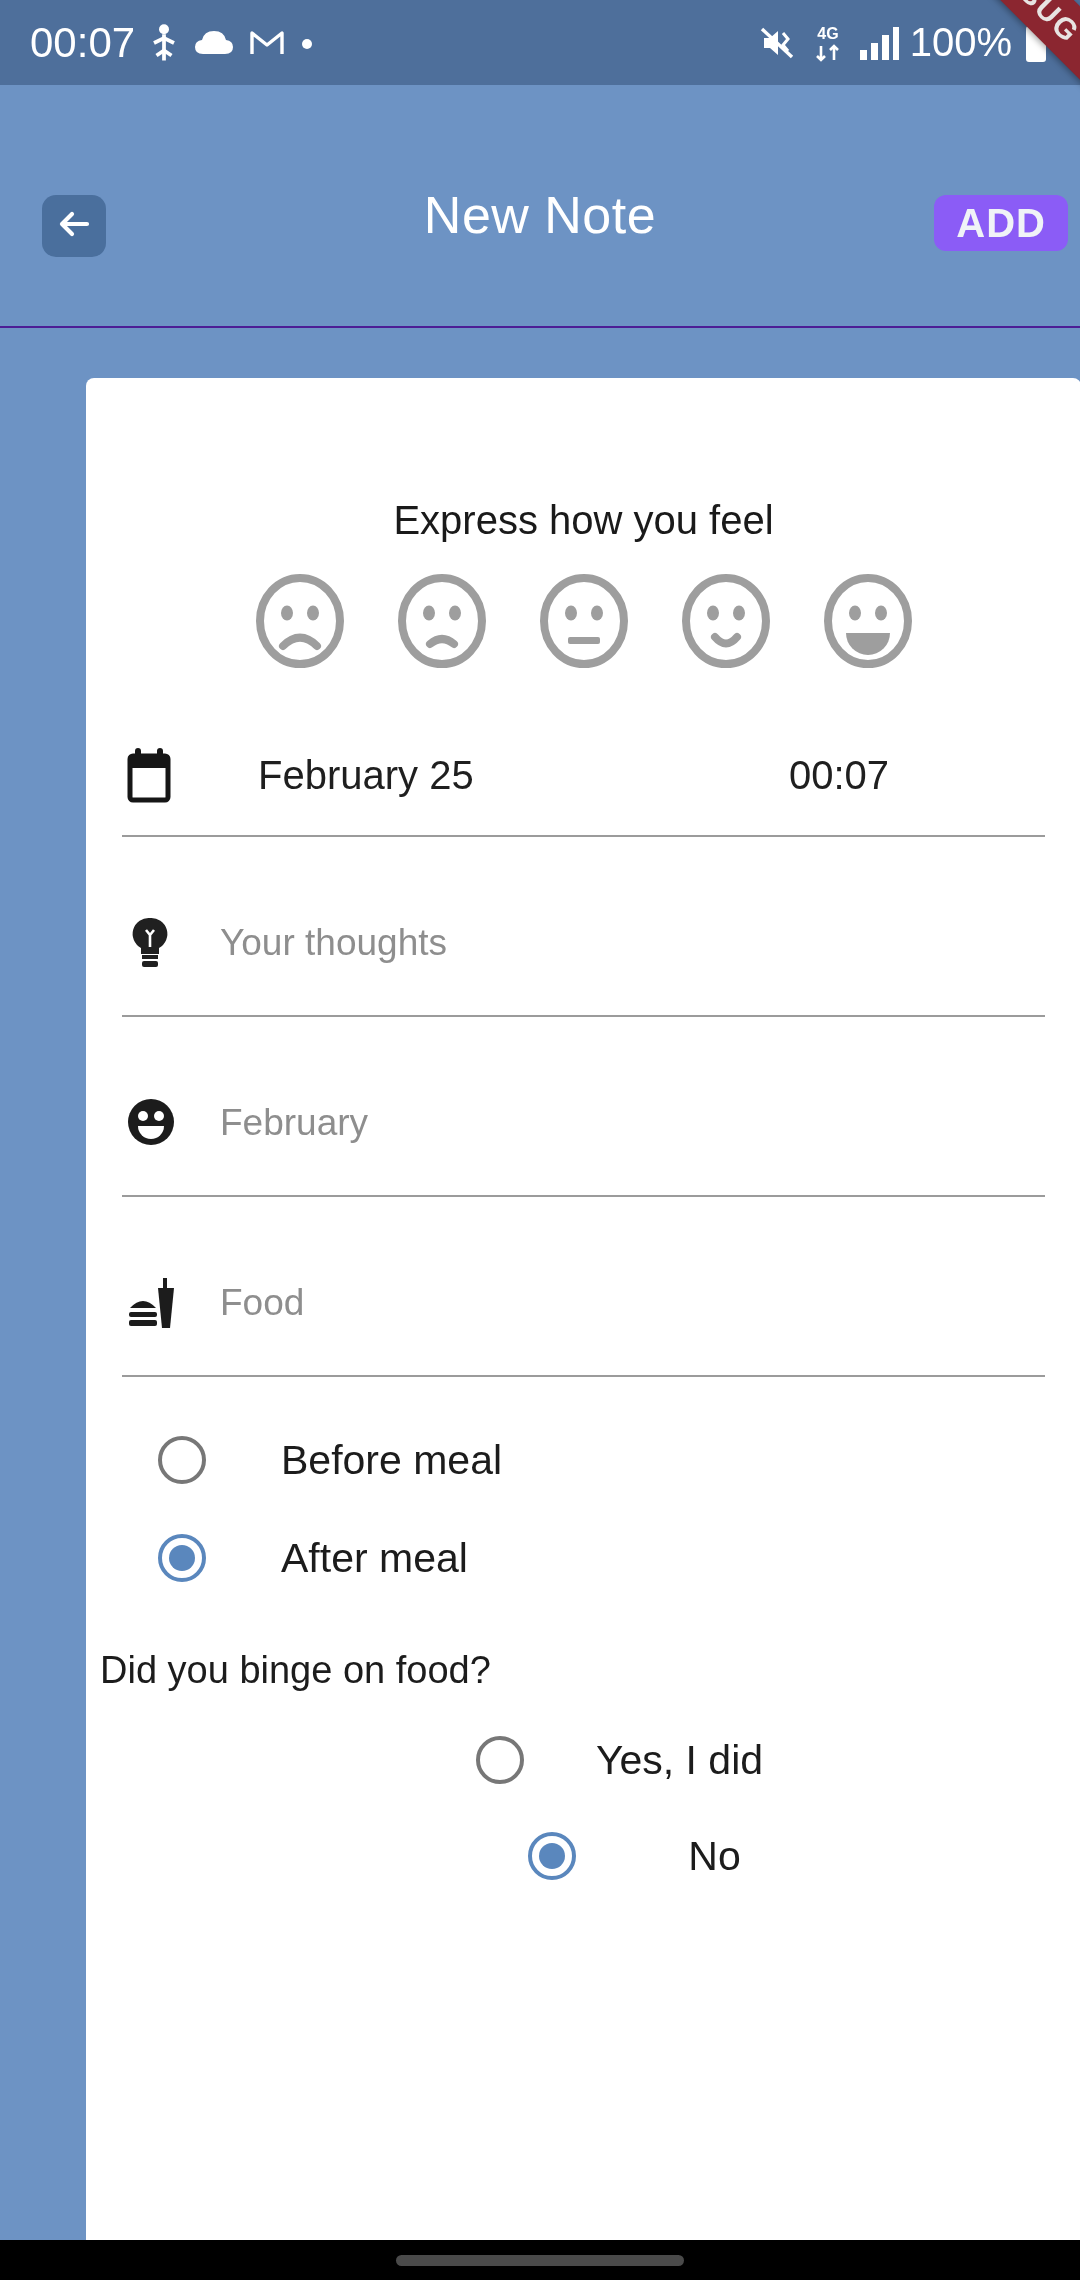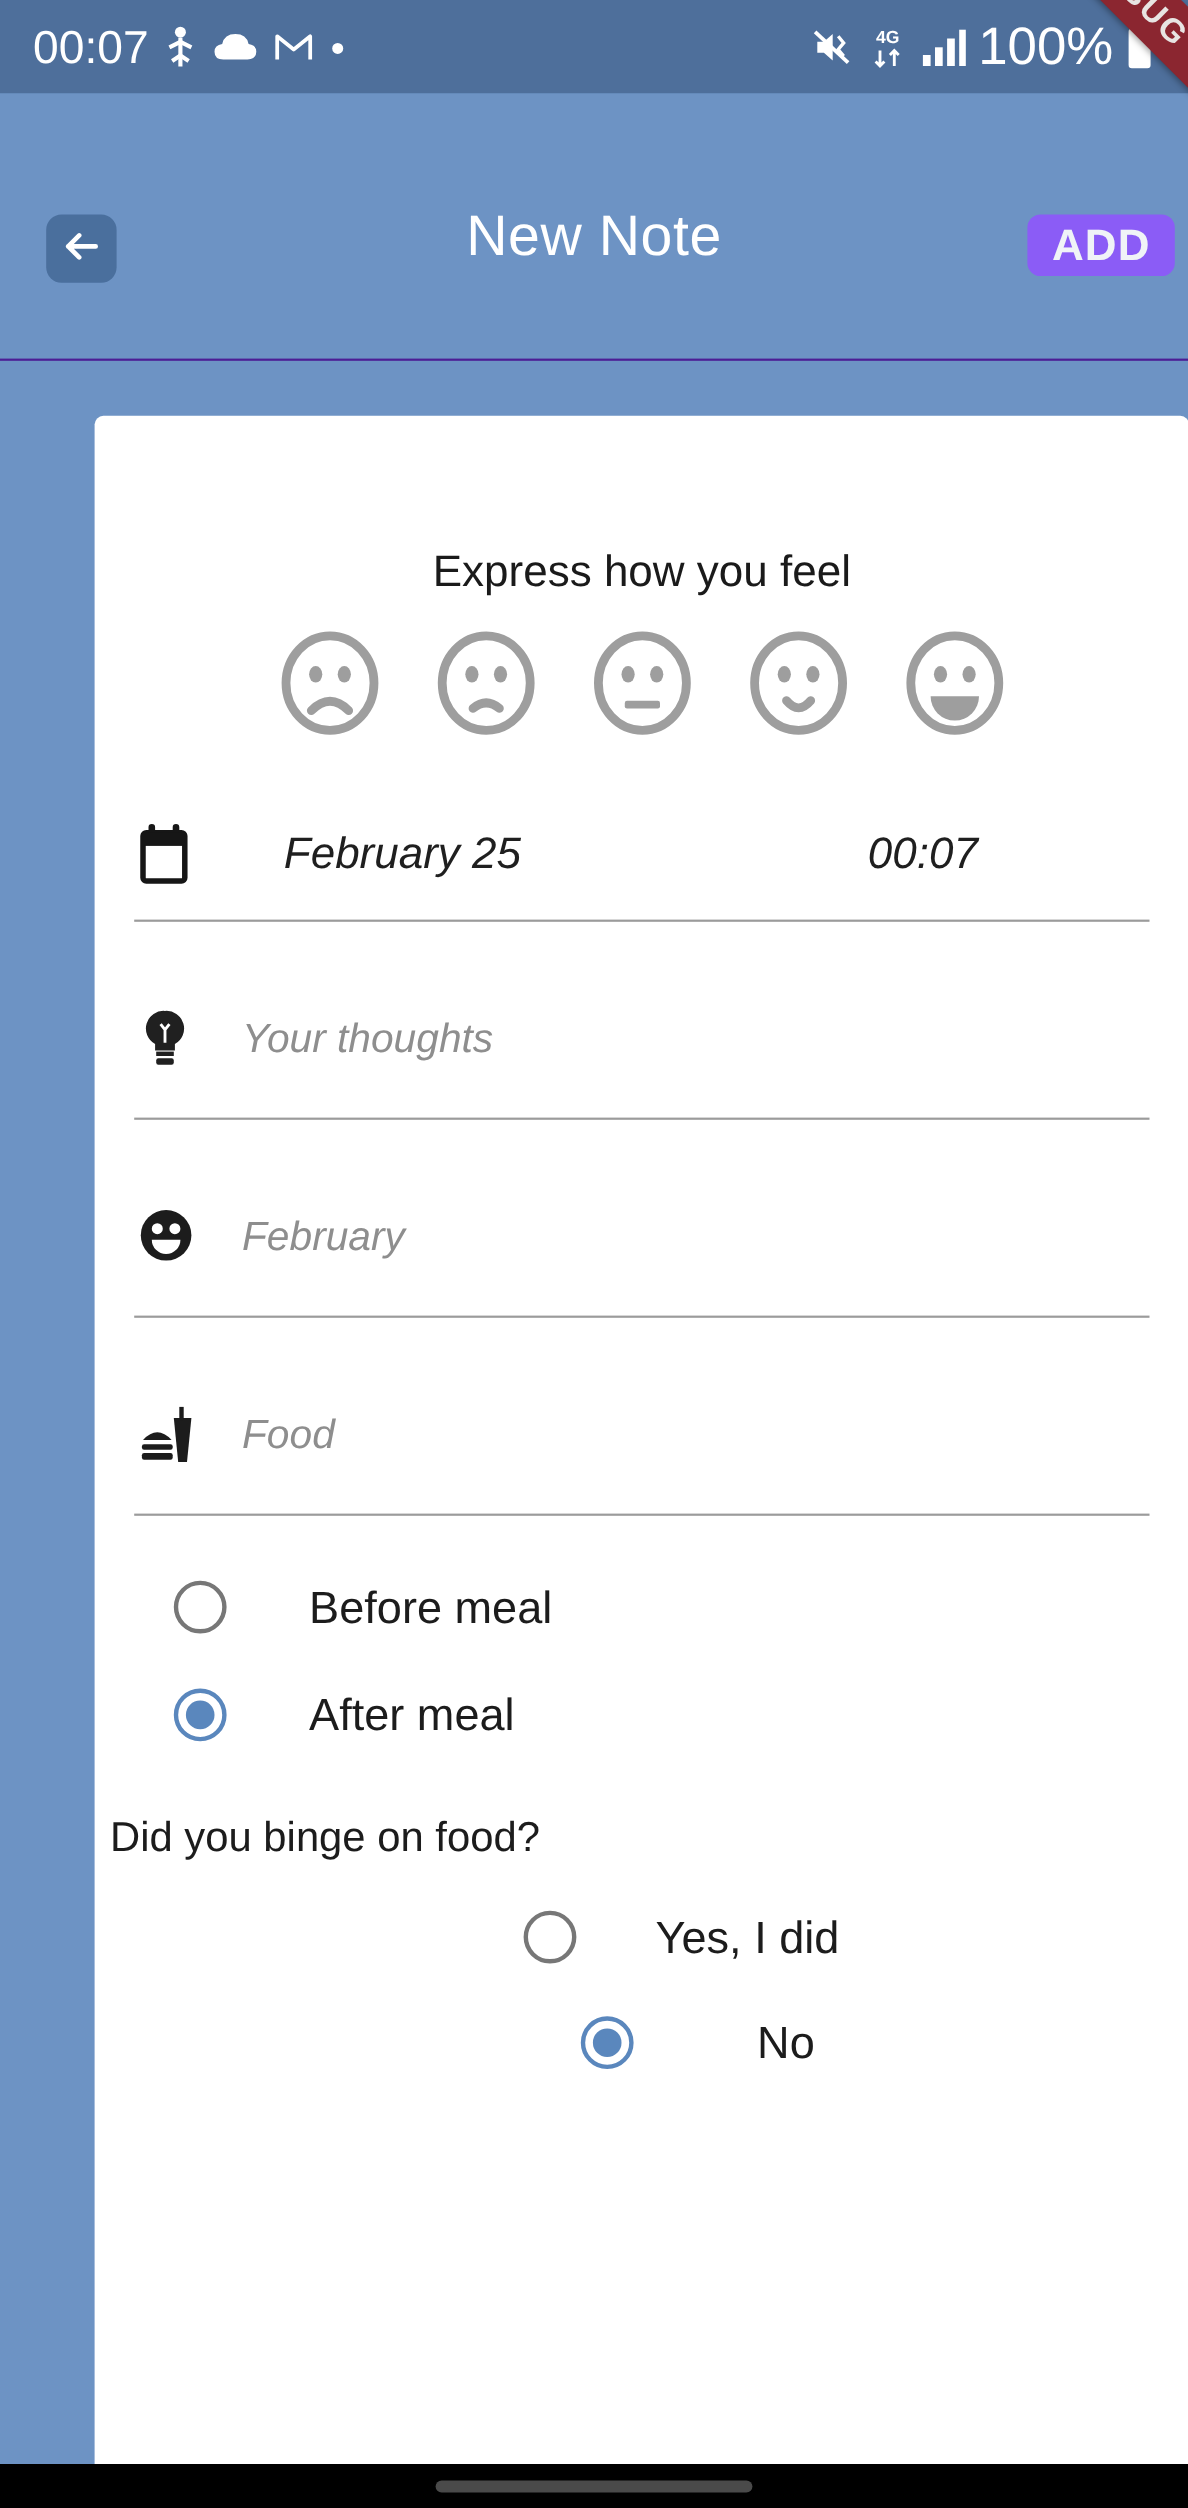--- a/index.html
+++ b/index.html
@@ -22,21 +22,21 @@
     width: 1080px; height: 85px;
     background: #4e6f9b;
     display: flex; align-items: center;
     padding: 0 30px;
     color: #ffffff;
   }
   .sb-left { display: flex; align-items: center; gap: 14px; }
   .sb-clock { font-size: 42px; letter-spacing: 0px; font-weight: 400; }
   .sb-right { margin-left: auto; display: flex; align-items: center; gap: 10px; }
   .sb-icon { display: inline-flex; align-items: center; justify-content: center; }
-  .sb-battery-text { font-size: 48px; }
+  .sb-battery-text { font-size: 40px; }
 
   
   #debug-ribbon {
     position: absolute;
     top: -30px; right: -118px;
     width: 330px; height: 52px;
     background: #8b2630;
     transform: rotate(45deg);
     transform-origin: center;
     display: flex; align-items: center; justify-content: center;
@@ -102,21 +102,21 @@
   }
   #mood-row {
     margin-top: 28px;
     display: flex;
     justify-content: center;
     gap: 42px;
   }
   .mood-face { cursor: pointer; }
 
   
-  .section { padding: 0 32px; font-style: italic; }
+  .section { padding: 0 32px; }
   .divider { height: 2px; background: #9b9b9b; margin: 0 4px; }
 
   #date-row {
     display: flex; align-items: center;
     height: 120px;
     padding: 0 8px;
     margin-top: 40px;
   }
   #date-row .cal-icon { width: 74px; display: flex; justify-content: flex-start; }
   .date-text {

